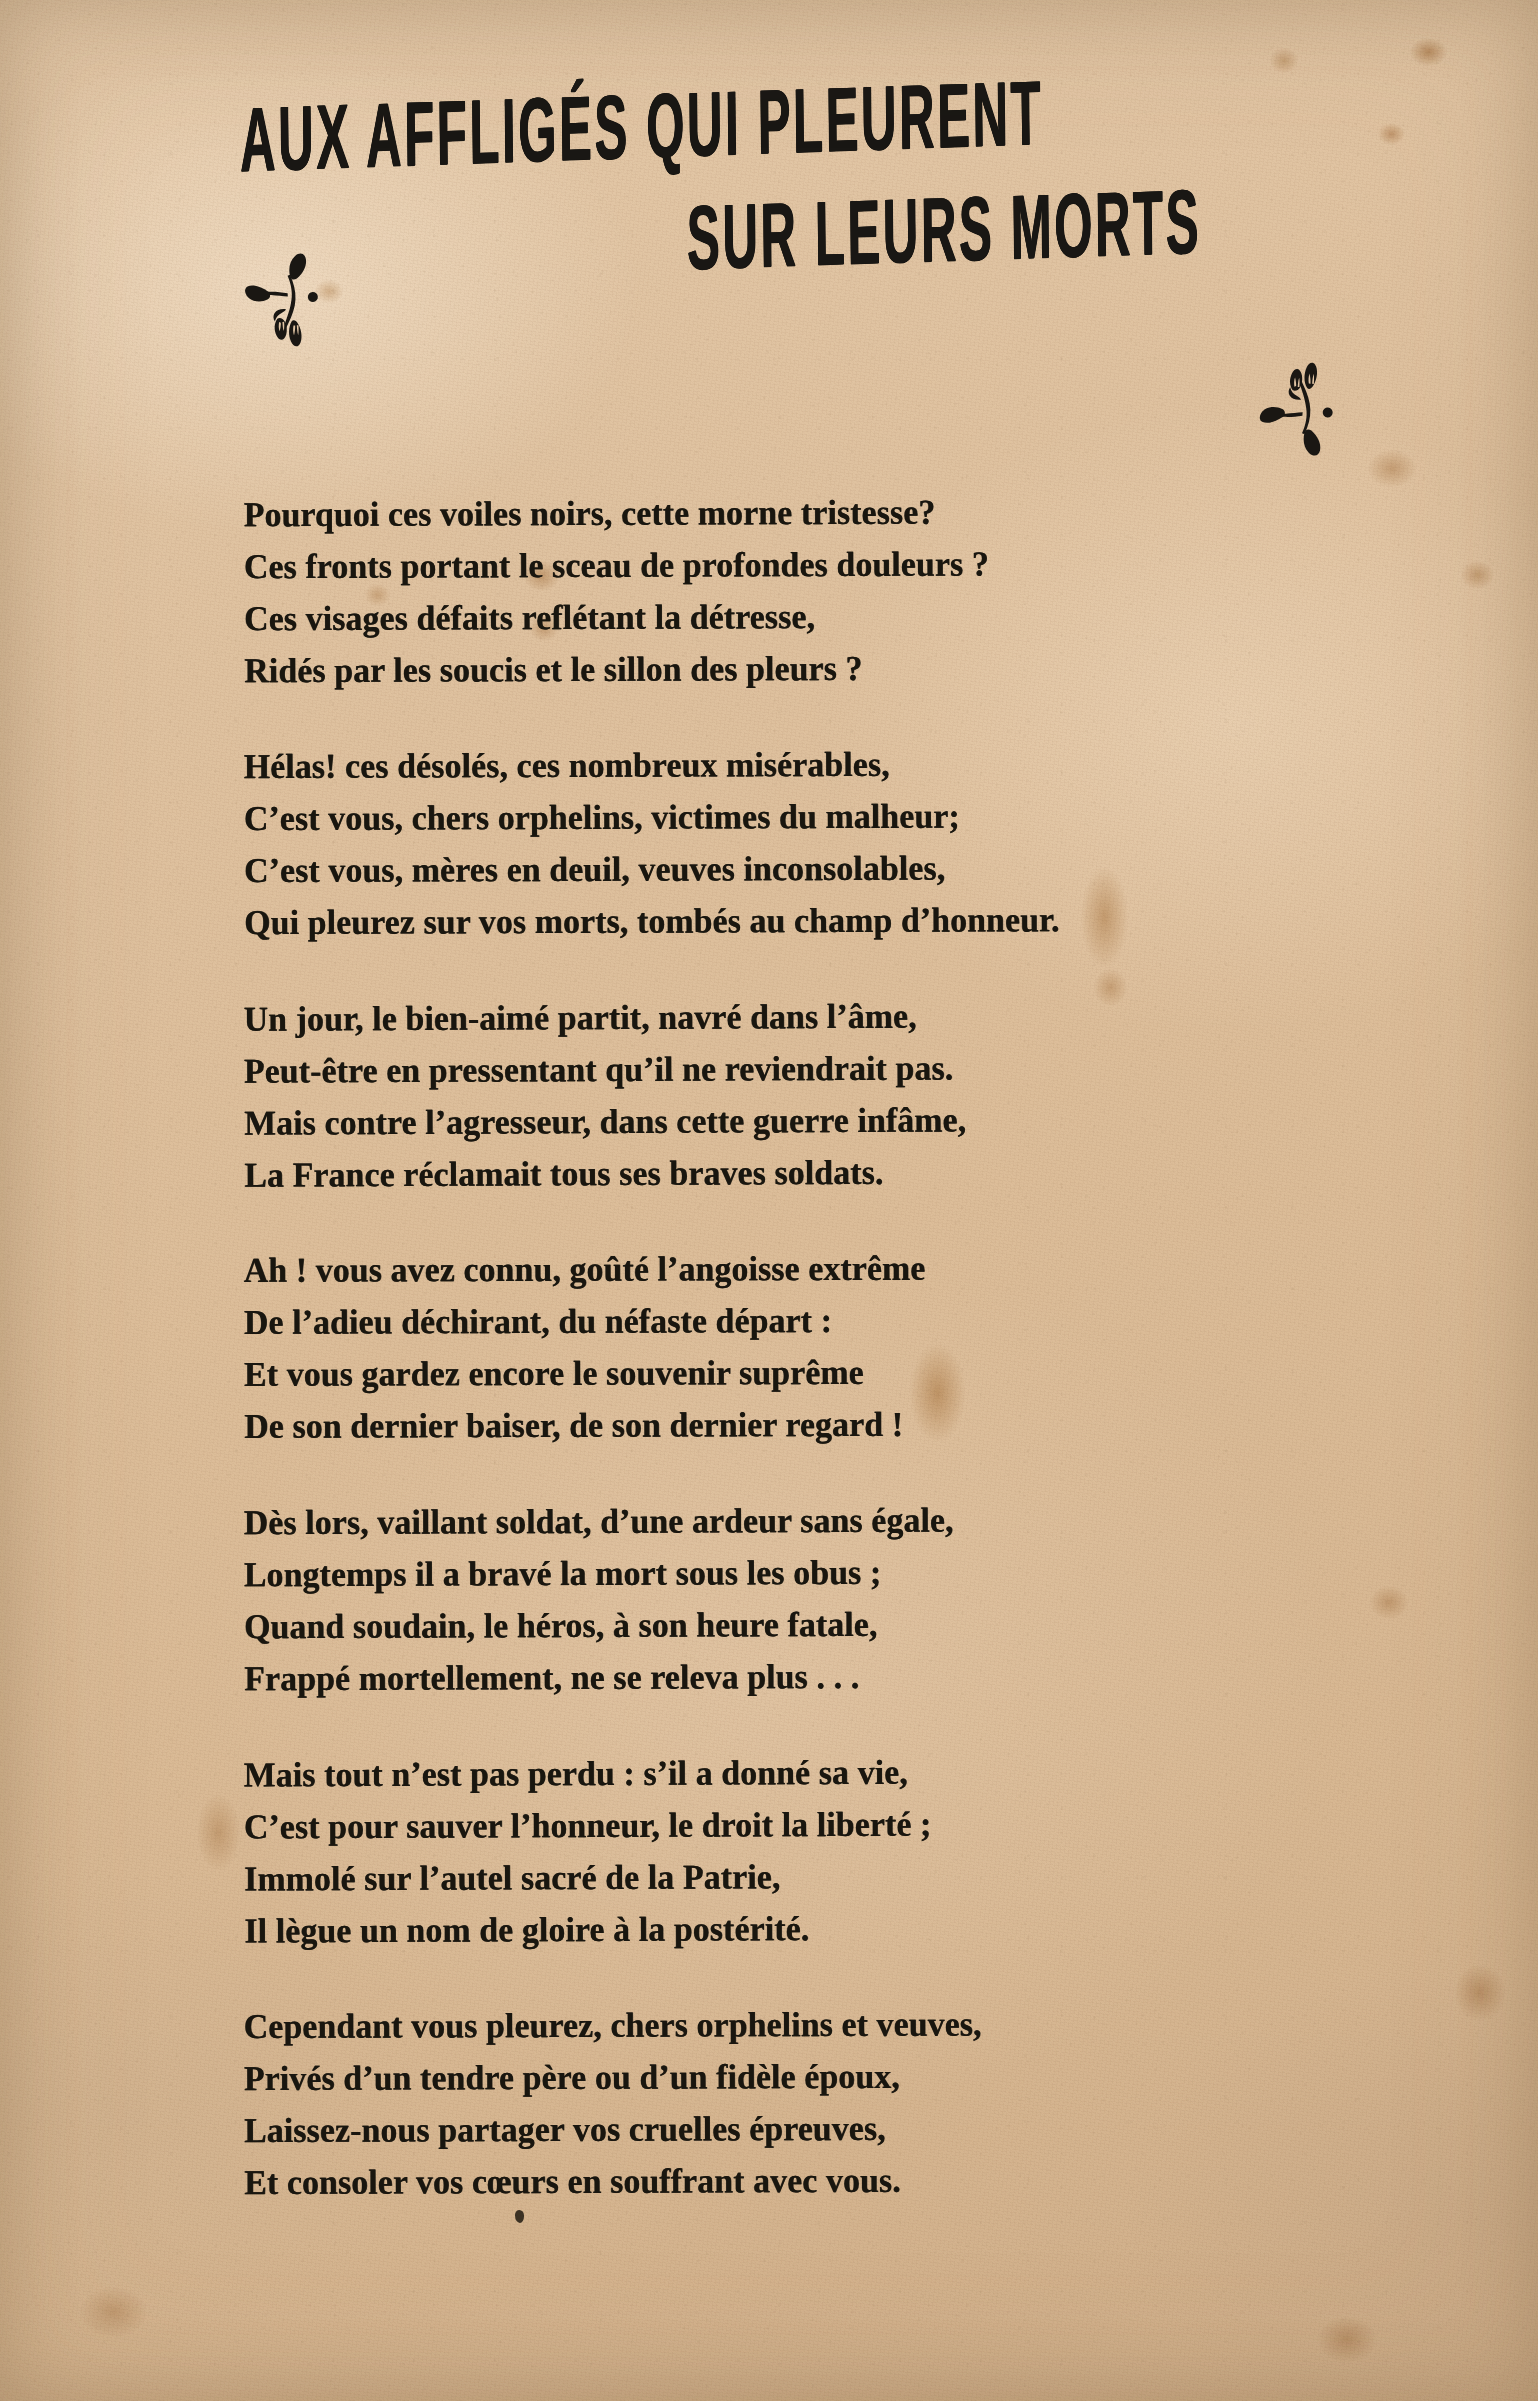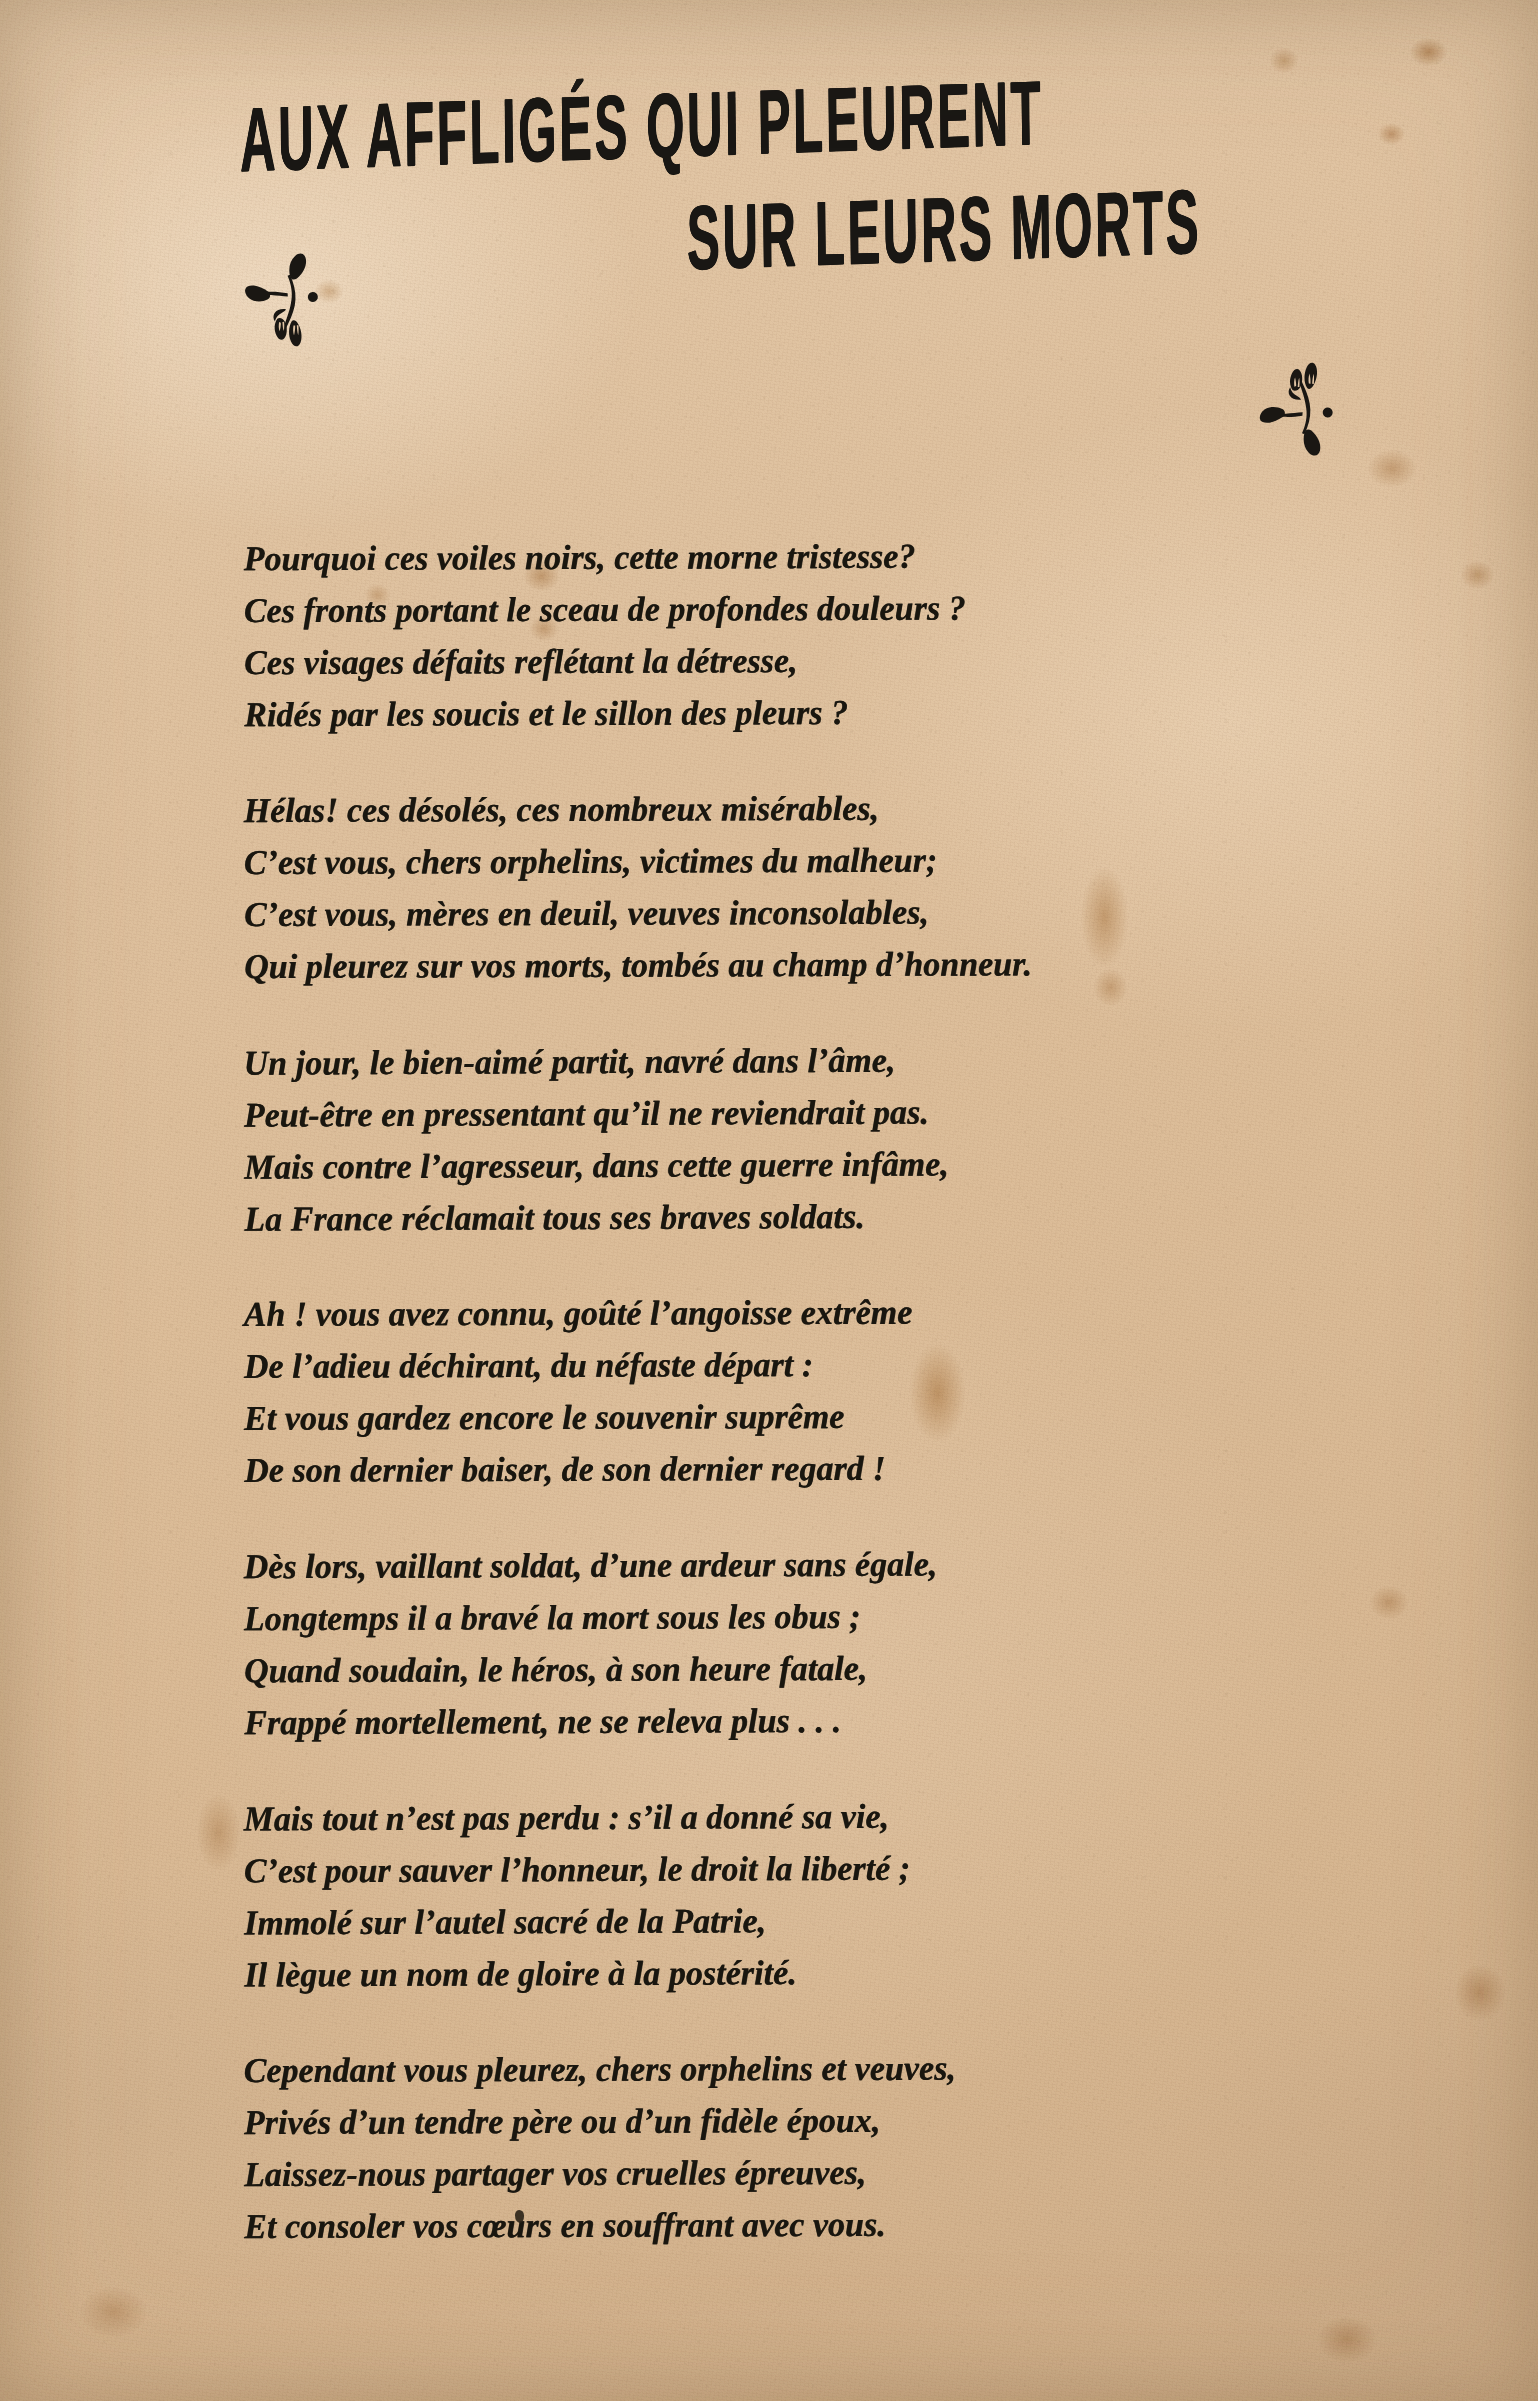--- a/index.html
+++ b/index.html
@@ -113,23 +113,22 @@
     pointer-events: none;
   }
   .ornament svg { display: block; }
   .ornament-left  { left: 240px; top: 148px; width: 100px; height: 117px; transform: rotate(-3deg); }
   .ornament-right { left: 1255px; top: 344px; width: 100px; height: 117px; transform: rotate(180deg) scaleX(-1) rotate(-4deg); }
 
   
   .poem {
     position: absolute;
     left: 244px;
-    top: 531px;
+    top: 487px;
     width: 1218px;
-    font-style: italic;
   }
   .stanza { margin-bottom: 44px; }
   .stanza:last-child { margin-bottom: 0; }
   .line {
     font-family: "Liberation Serif", "DejaVu Serif", serif;
     font-size: 35px;
     line-height: 52px;
     font-weight: 600;
     color: #19160f;
     white-space: nowrap;

